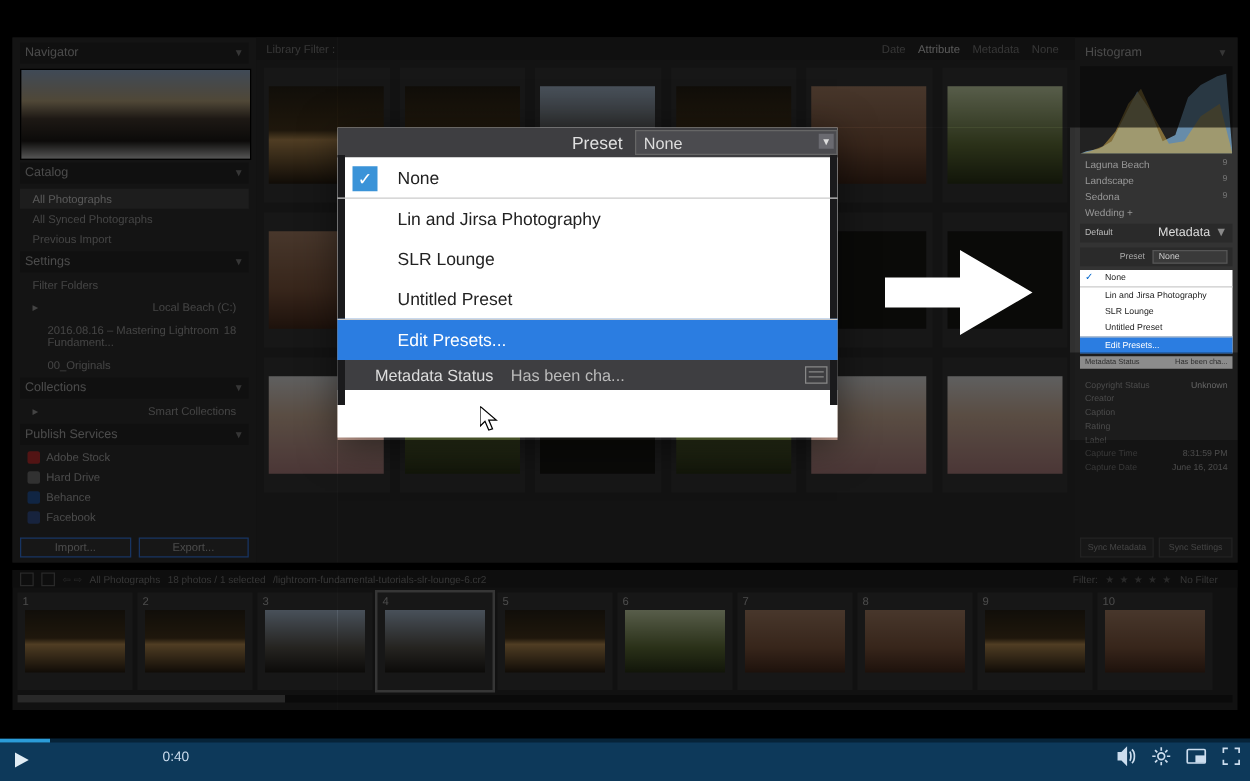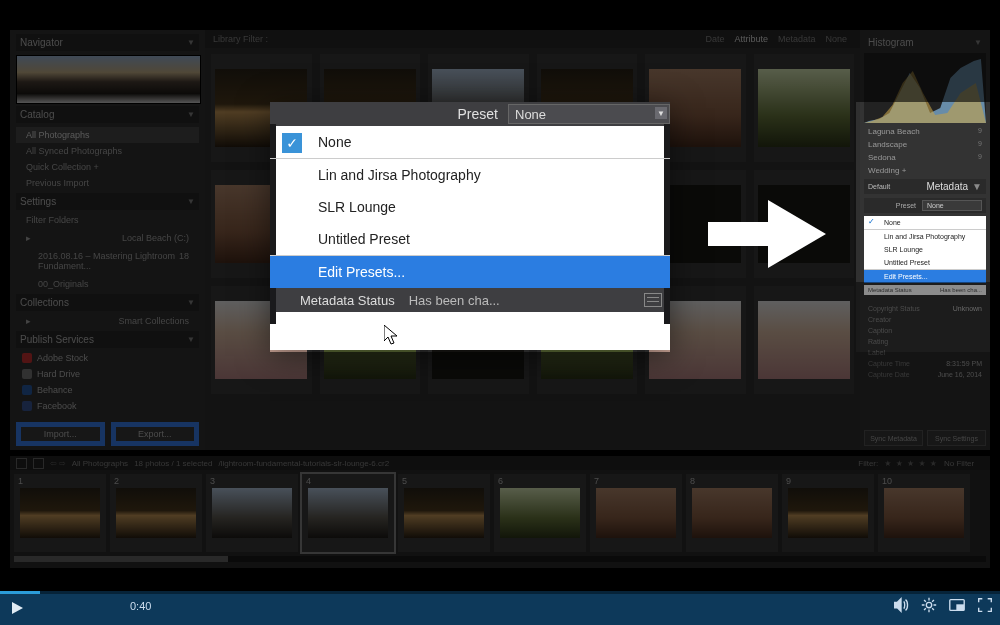--- a/index.html
+++ b/index.html
@@ -8,21 +8,21 @@
   
   .leftcol{width:195px;background:#333;display:flex;flex-direction:column;padding:4px 6px;box-sizing:border-box;gap:2px}
   .panel-hd{display:flex;justify-content:space-between;align-items:center;font-size:10px;color:#bbb;background:#2a2a2a;padding:3px 4px}
   .panel-hd .tri{font-size:8px;color:#888}
   .nav-img{width:183px;height:115px;background:linear-gradient(to bottom,#9fb8d8 0%,#c7b38a 35%,#4a3e34 55%,#1e1b18 80%,#d8d8d8 100%);border:1px solid #000;margin-top:2px}
   .list-item{font-size:9px;color:#aaa;padding:3px 10px;display:flex;justify-content:space-between}
   .list-item.sel{background:#4a4a4a;color:#ddd}
   .li-indent{padding-left:22px}
   .subsection{margin-top:2px}
   .btnrow{display:flex;gap:6px;margin-top:6px}
-  .btnrow .b{flex:1;height:14px;background:#3a3a3a;border:5px solid #3b82f6;font-size:9px;display:flex;align-items:center;justify-content:center;color:#bbb}
+  .btnrow .b{flex:1;height:14px;background:#3a3a3a;border:1px solid #3b82f6;font-size:9px;display:flex;align-items:center;justify-content:center;color:#bbb}
   .svc-item{display:flex;align-items:center;gap:5px;font-size:9px;padding:3px 6px;color:#bbb}
   .svc-ico{width:10px;height:10px;border-radius:2px}
   
   .centercol{flex:1;background:#303030;position:relative}
   .libfilt{height:18px;background:#2a2a2a;display:flex;align-items:center;gap:8px;padding:0 8px;font-size:9px;color:#888}
   .lf-spacer{flex:1}
   .lf-tab{color:#888}
   .lf-tab.act{color:#ddd}
   .grid{position:absolute;left:6px;right:6px;top:24px;bottom:0;display:grid;grid-template-columns:repeat(6,1fr);grid-auto-rows:108px;gap:8px;overflow:hidden}
   .cell{background:#3a3a3a;position:relative;display:flex;align-items:center;justify-content:center}
@@ -122,21 +122,20 @@
         </div>
       <div class="nav-img"></div>
 
       <div class="panel-hd">
           <span>Catalog</span>
           <span class="tri">▼</span>
         </div>
       <div id="catalog-items" class="subsection">
           <div class="list-item sel">All Photographs</div>
           <div class="list-item">All Synced Photographs</div>
-          <div class="list-item">Quick Collection +</div>
           <div class="list-item">Previous Import</div>
         </div>
 
       <div class="panel-hd">
           <span>Settings</span>
           <span class="tri">▼</span>
         </div>
       <div class="list-item">
           <span>Filter Folders</span>
         </div>

